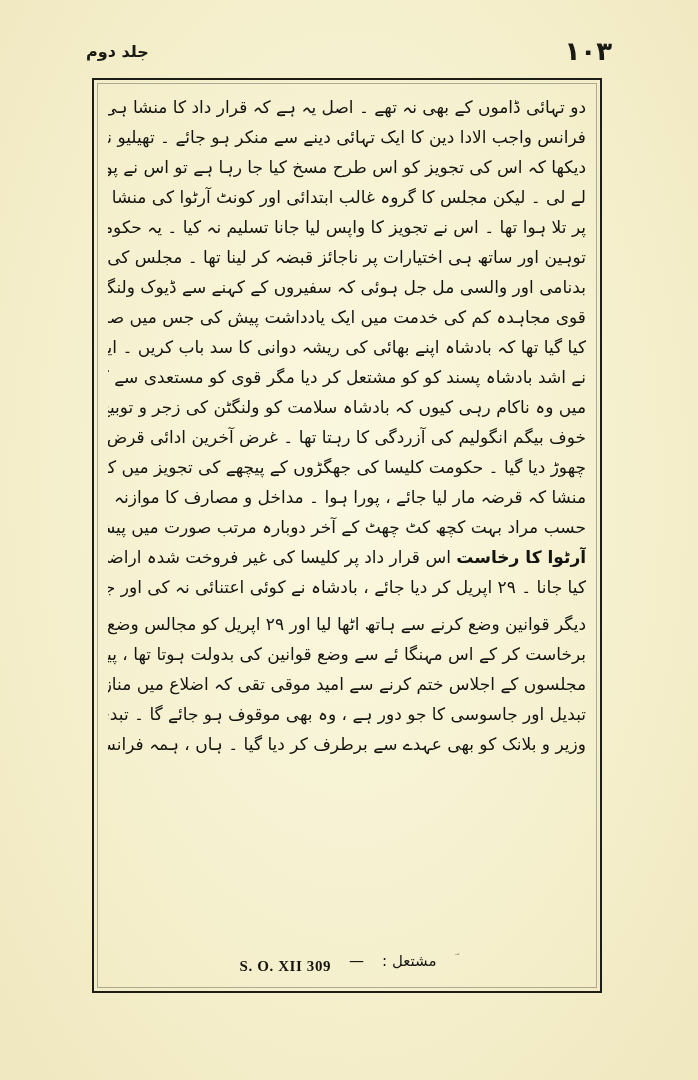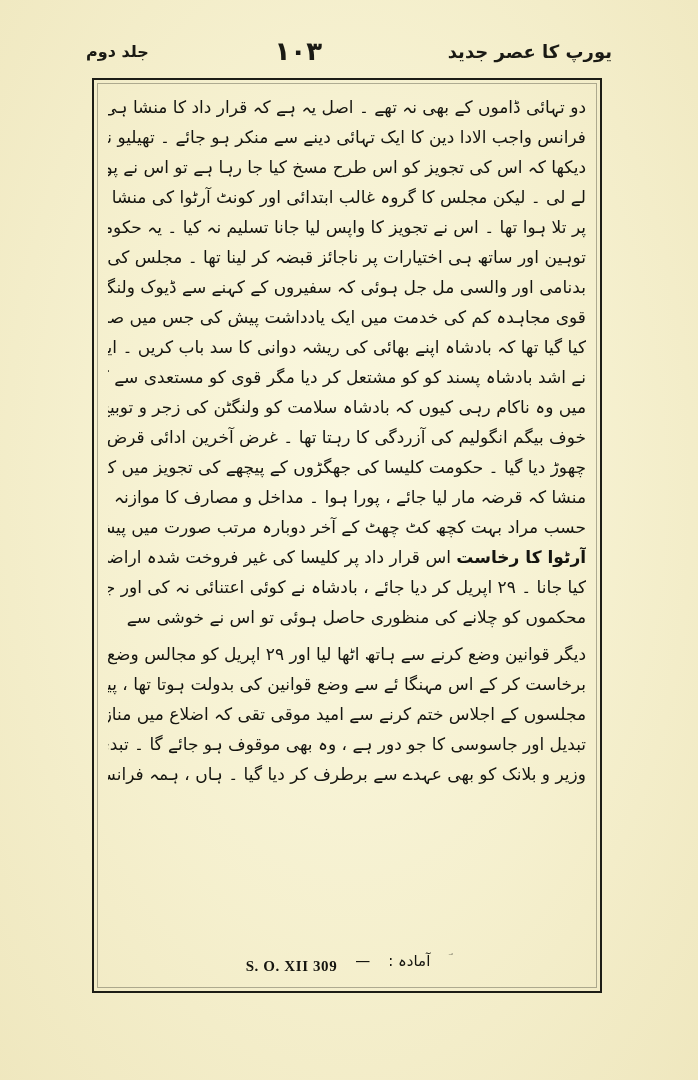--- a/index.html
+++ b/index.html
@@ -131,21 +131,20 @@
     padding-bottom: 1px;
   }
 </style>
 </head>
 <body>
 
 <div class="page">
   <div class="paper-tint"></div>
 
   <div class="header">
-    <div class="hdr-right">یورپ کا عصر جدید</div>
     <div class="hdr-center">۱۰۳</div>
     <div class="hdr-left">جلد دوم</div>
   </div>
 
   <div class="frame">
     <div class="text-body">
 
       <div class="line">دو تہائی ڈاموں کے بھی نہ تھے ۔ اصل یہ ہے کہ قرار داد کا منشا ہی یہ تھا کہ حکومت</div>
       <div class="line">فرانس واجب الادا دین کا ایک تہائی دینے سے منکر ہو جائے ۔ تھیلیو نے</div>
       <div class="line">دیکھا کہ اس کی تجویز کو اس طرح مسخ کیا جا رہا ہے تو اس نے پوری تجویز ہی واپس</div>
@@ -160,32 +159,31 @@
       <div class="line">خوف بیگم انگولیم کی آزردگی کا رہتا تھا ۔ غرض آخرین ادائی قرض کا مسئلہ ملتوی</div>
       <div class="line">چھوڑ دیا گیا ۔ حکومت کلیسا کی جھگڑوں کے پیچھے کی تجویز میں کامیاب ہوئی مجلس کا</div>
       <div class="line">منشا کہ قرضہ مار لیا جائے ، پورا ہوا ۔ مداخل و مصارف کا موازنہ جائیگر داروں کے</div>
       <div class="line">حسب مراد بہت کچھ کٹ چھٹ کے آخر دوبارہ مرتب صورت میں پیش ہوا ۔ مجلس کی</div>
 
       <div class="line">
         <span class="inline-head boxed-heading">آرٹوا کا رخاست</span>
         <span>اس قرار داد پر کلیسا کی غیر فروخت شدہ اراضی کو واگذاشت</span>
       </div>
       <div class="line">کیا جانا ۔ ۲۹ اپریل کر دیا جائے ، بادشاہ نے کوئی اعتنائی نہ کی اور جب حکومت کو گھر کی</div>
-      <div class="line">محکموں کو چلانے کی منظوری حاصل ہوئی تو اس نے خوشی سے</div>
 
       <div class="block-sep"></div>
 
       <div class="line">دیگر قوانین وضع کرنے سے ہاتھ اٹھا لیا اور ۲۹ اپریل کو مجالس وضع قوانین کو</div>
       <div class="line">برخاست کر کے اس مہنگا ئے سے وضع قوانین کی بدولت ہوتا تھا ، پیچھا چھڑایا ۔</div>
       <div class="line">مجلسوں کے اجلاس ختم کرنے سے امید موقی تقی کہ اضلاع میں منازعے</div>
       <div class="line">تبدیل اور جاسوسی کا جو دور ہے ، وہ بھی موقوف ہو جائے گا ۔ تبدی کے حامی</div>
       <div class="line">وزیر و بلانک کو بھی عہدے سے برطرف کر دیا گیا ۔ ہاں ، ہمہ فرانس کے مصائب کا</div>
 
     </div>
 
     <div class="footnote-row">
       <span class="ref">ؔ</span>
-      <span class="ref">آمادہ :</span>
+      <span class="ref">مشتعل :</span>
       <span class="dash">—</span>
       <span class="src">S. O. XII 309</span>
     </div>
   </div>
 </div>
 
 </body></html>

